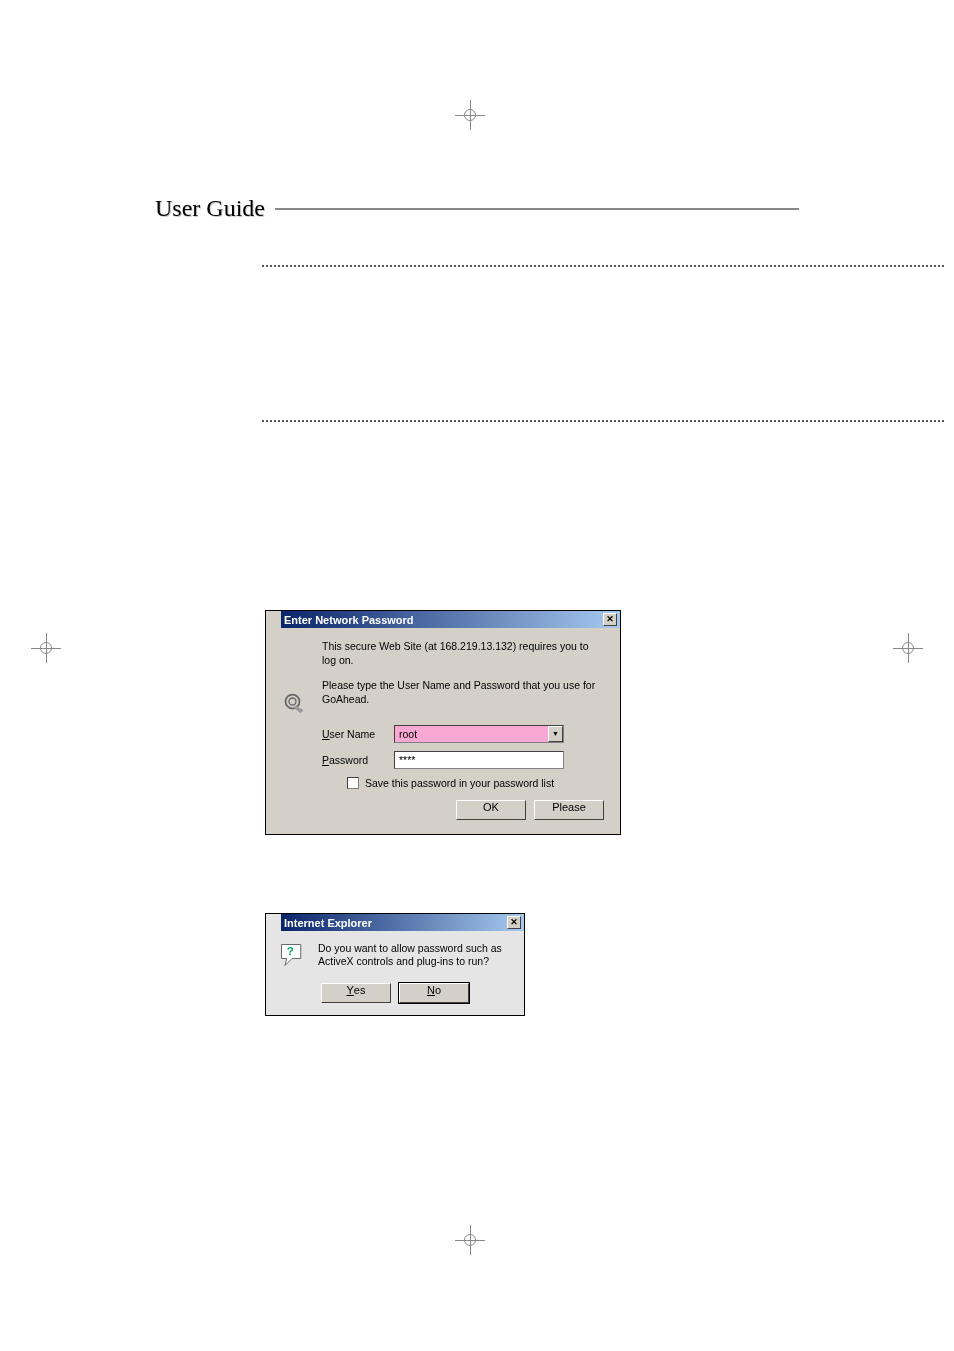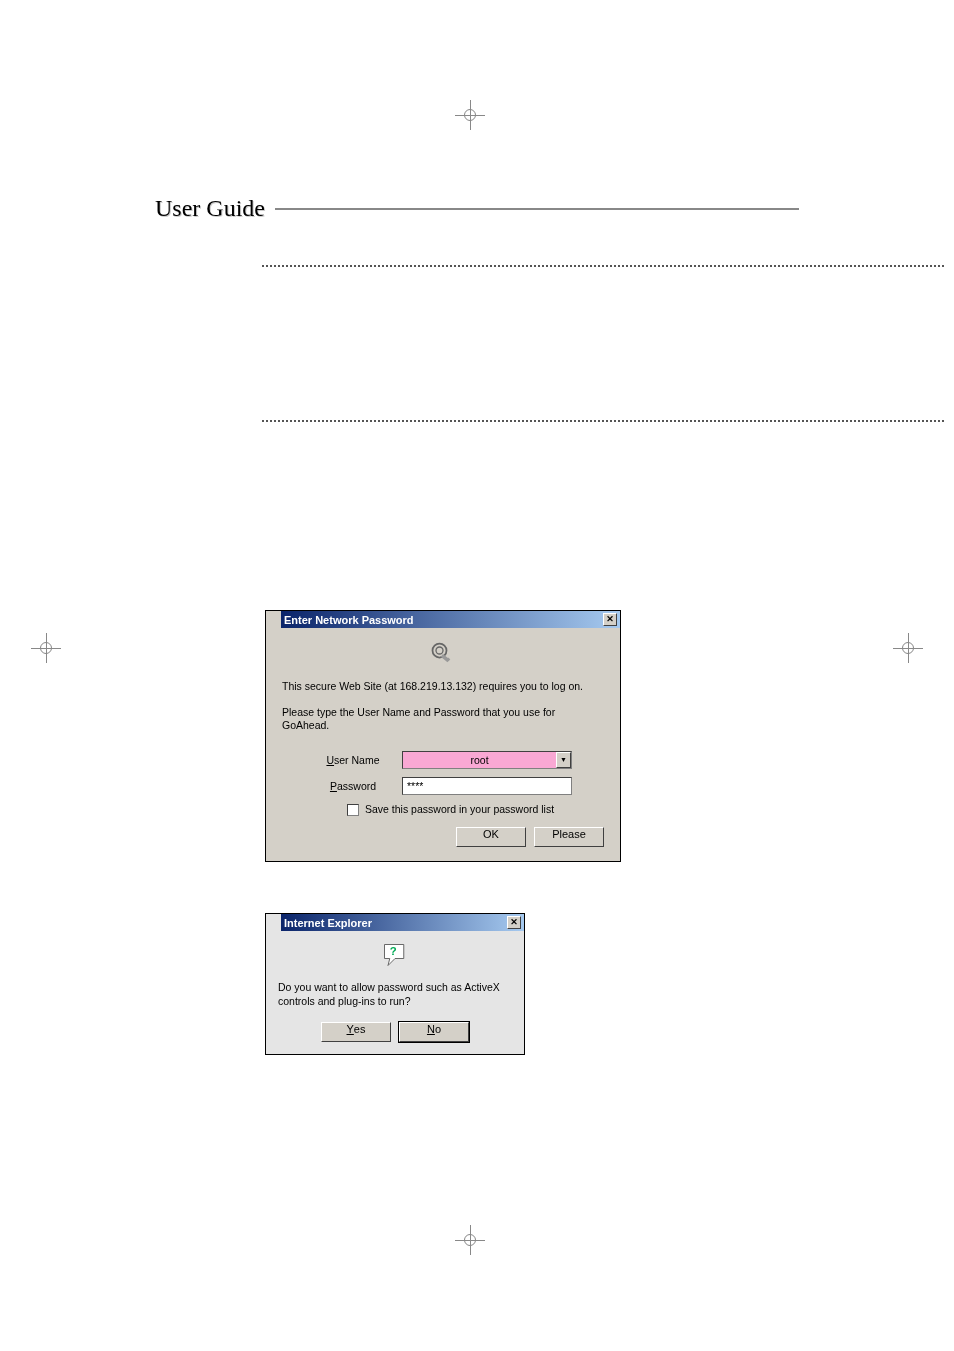--- a/index.html
+++ b/index.html
@@ -101,45 +101,43 @@
       display: flex;
       align-items: center;
       justify-content: center;
       line-height: 1;
     }
     .dialog-body {
       padding: 12px 16px 14px 16px;
     }
     .dialog-row {
       display: flex;
-      align-items: center;
+      align-items: flex-end;
       gap: 12px;
-      flex-direction: column;
     }
     .key-icon {
       width: 28px;
       height: 28px;
       flex-shrink: 0;
     }
     .msg-text {
       font-size: 10.5px;
       color: #000;
       line-height: 1.3;
     }
     .msg-text p { margin-bottom: 12px; }
     .form-area {
       margin-left: 40px;
       margin-top: 6px;
     }
     .form-row {
       display: flex;
       align-items: center;
       margin-bottom: 8px;
-      gap: 18px;
-      text-align: center;
+      gap: 10px;
     }
     .form-label {
       width: 62px;
       font-size: 10.5px;
     }
     .form-label .ul { text-decoration: underline; }
     .combo {
       width: 170px;
       height: 18px;
       background: #f9a8d4;

